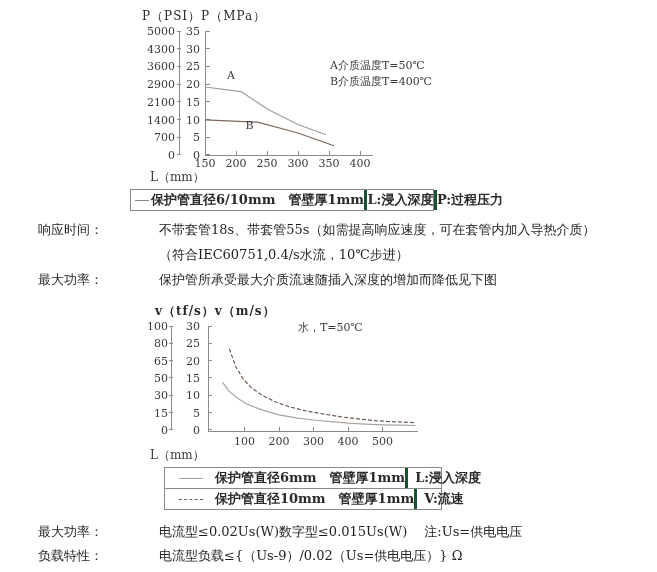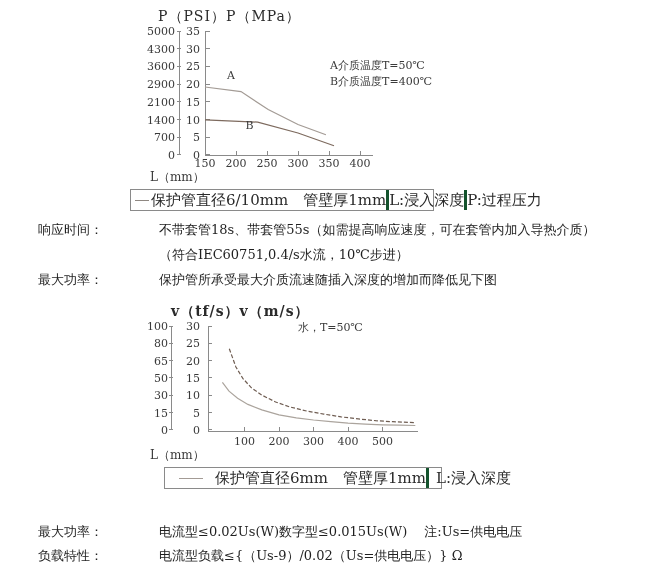--- a/index.html
+++ b/index.html
@@ -1,22 +1,22 @@
 <!DOCTYPE html>
 <html><head>
 <meta charset="utf-8">
 <style>
   html,body{margin:0;padding:0;background:#fff;}
   .page{position:relative;width:657px;height:572px;background:#ffffff;overflow:hidden;
         font-family:"DejaVu Serif","Liberation Serif",serif;color:#1f1f1f;}
   .abs{position:absolute;}
-  .chart-axis-title{font-size:14px;letter-spacing:1px;color:#2a2a2a;margin-left:16px;}
+  .chart-axis-title{font-size:12px;letter-spacing:1px;color:#2a2a2a;}
   svg text{font-family:"DejaVu Serif","Liberation Serif",serif;fill:#3a3a3a;}
   
-  .legend{position:absolute;border:1px solid #8a8a8a;font-size:15px;color:#2a2a2a;background:#fff;}
+  .legend{position:absolute;border:1px solid #8a8a8a;font-size:13px;color:#2a2a2a;background:#fff;font-weight:bold;}
   .legend .row{display:flex;align-items:center;height:20px;}
   .legend .row + .row{border-top:1px solid #8a8a8a;}
   .legend .cell{display:flex;align-items:center;height:100%;box-sizing:border-box;white-space:pre;}
   .legend .cell + .cell{border-left:3px solid #14532d;}
   .sample{display:inline-block;height:0;}
   .sample.solid-light{border-top:1px solid #a39b95;}
   .sample.solid-mixed{border-top:1px solid #8f8882;}
   .sample.dashed-dark{border-top:1px dashed #6f5d52;}
   
   .spec-label{position:absolute;left:38px;font-size:13px;white-space:pre;color:#1f1f1f;}
@@ -155,20 +155,27 @@
     </svg>
 
   <div class="legend" style="left:147px;top:467px;width:276px;margin-left:17px;">
     <div class="row">
       <div class="cell" style="flex:0 0 201px;">
         <span class="sample solid-light" style="width:24px;margin:0 12px 0 14px;"></span>
         <span>保护管直径6mm　管壁厚1mm</span>
       </div>
       <div class="cell" style="flex:1 1 auto;padding-left:7px;">L:浸入深度</div>
     </div>
+    <div class="row">
+      <div class="cell" style="flex:0 0 201px;">
+        <span class="sample dashed-dark" style="width:24px;margin:0 12px 0 14px;"></span>
+        <span>保护管直径10mm　管壁厚1mm</span>
+      </div>
+      <div class="cell" style="flex:1 1 auto;padding-left:7px;">V:流速</div>
+    </div>
   </div>
 
   <div class="spec-label" style="top:523px;">最大功率：</div>
   <div class="spec-text" style="top:523px;">电流型≤0.02Us(W)数字型≤0.015Us(W)　 注:Us=供电电压</div>
 
   <div class="spec-label" style="top:547px;">负载特性：</div>
   <div class="spec-text" style="top:547px;">电流型负载≤{（Us-9）/0.02（Us=供电电压）} Ω</div>
 
 </div>
 

